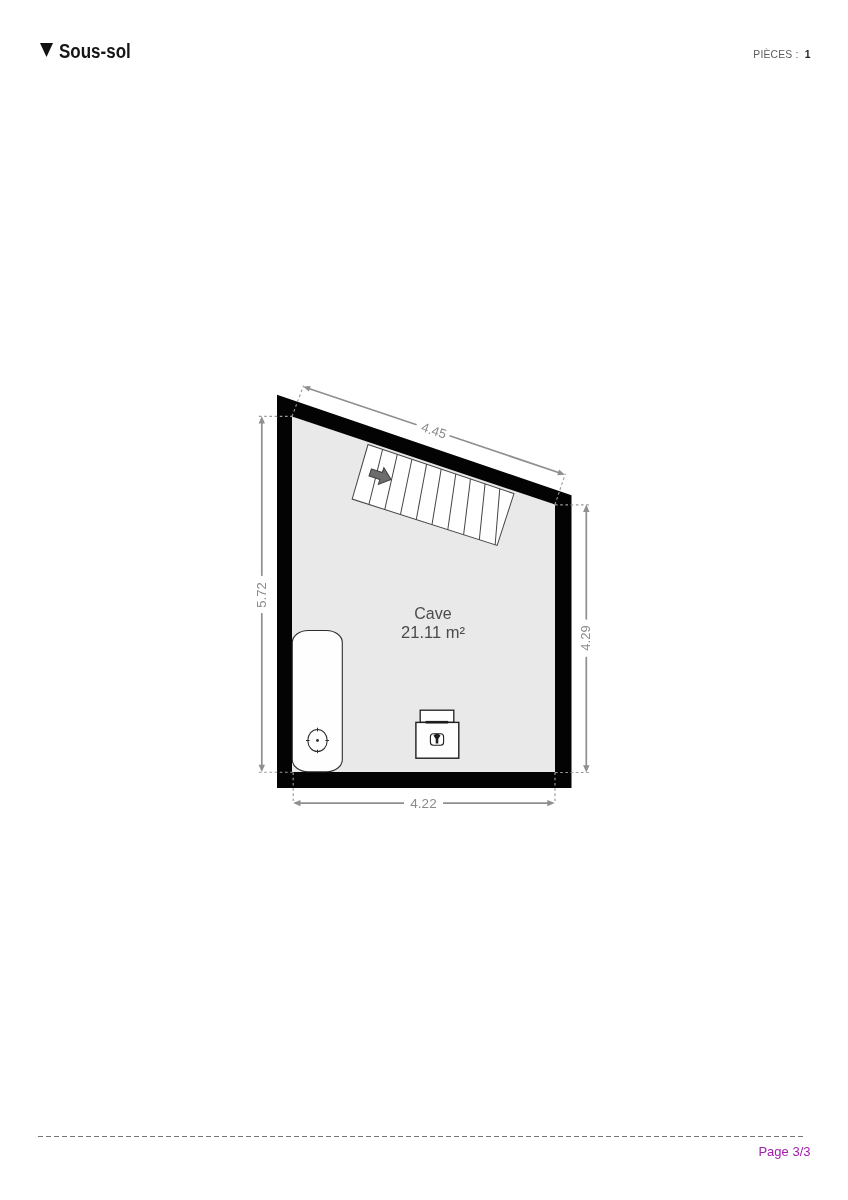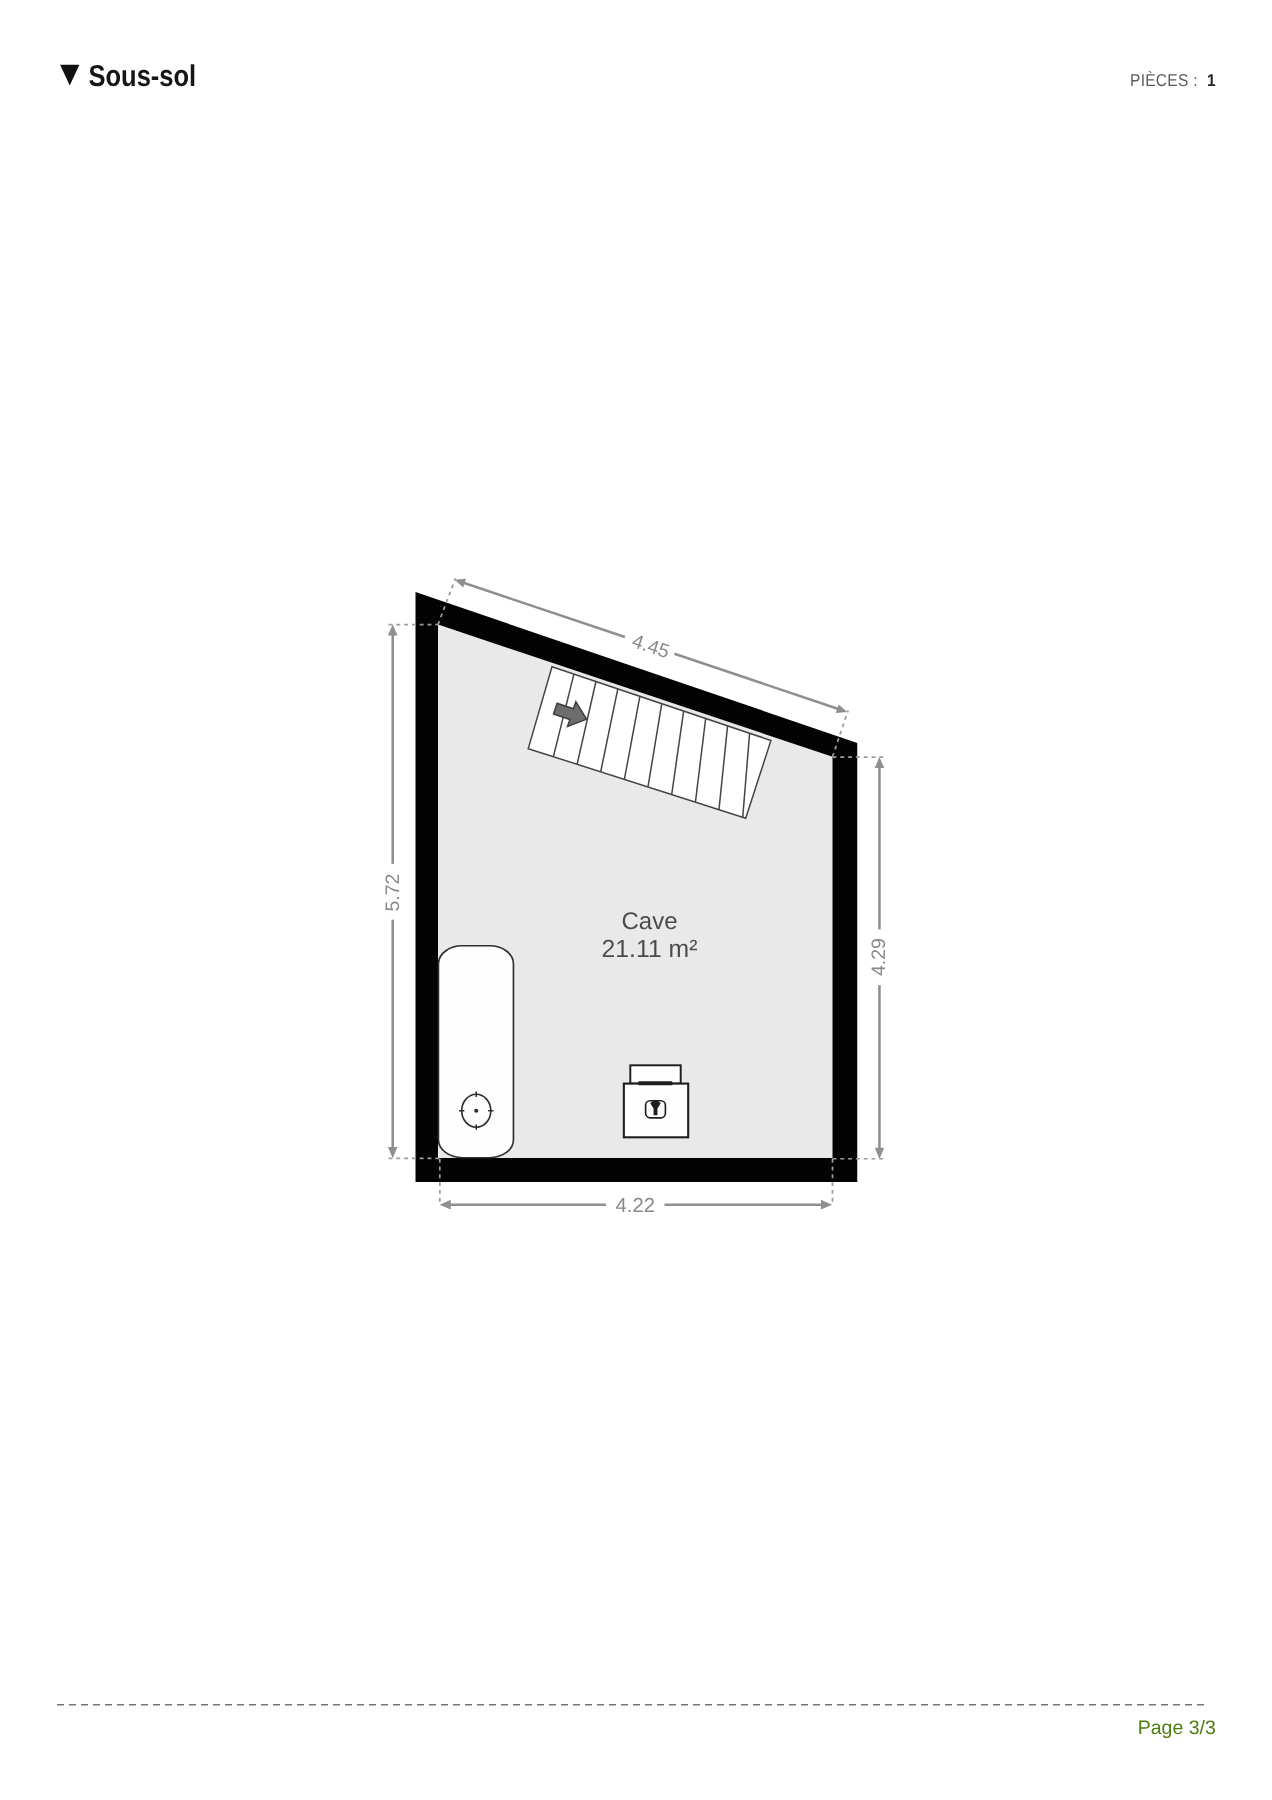--- a/index.html
+++ b/index.html
@@ -1,21 +1,21 @@
 <!DOCTYPE html>
 <html><head>
 <meta charset="utf-8">
 <style>
   html,body{margin:0;padding:0;background:#fff;}
   .page{position:relative;width:848px;height:1200px;background:#ffffff;overflow:hidden;
         font-family:"Liberation Sans",sans-serif;}
   .hdr{position:absolute;left:59px;top:39.5px;font-size:20px;font-weight:bold;color:#161616;transform:scaleX(0.85);transform-origin:left top;}
   .pieces{position:absolute;right:37.5px;top:47.5px;font-size:11.5px;color:#5c5c5c;letter-spacing:0.2px;transform:scaleX(0.9);transform-origin:right top;}
   .pieces b{color:#262626;}
-  .pagenum{position:absolute;right:37.5px;top:1143.5px;font-size:13px;color:#4d7c0f;}
+  .pagenum{position:absolute;right:37.5px;top:1143.5px;font-size:13px;color:#a21caf;}
   .dashline{position:absolute;left:38px;top:1136px;width:768px;height:1.4px;
      background:repeating-linear-gradient(90deg,#757575 0,#757575 4.6px,transparent 4.6px,transparent 8px);}
 </style>
 </head>
 <body>
 <div class="page">
 
   <svg style="position:absolute;left:40px;top:43px" width="13" height="14" viewBox="0 0 13 14">
       <polygon points="0,0 13,0 6.5,14" fill="#111"></polygon>
     </svg>

